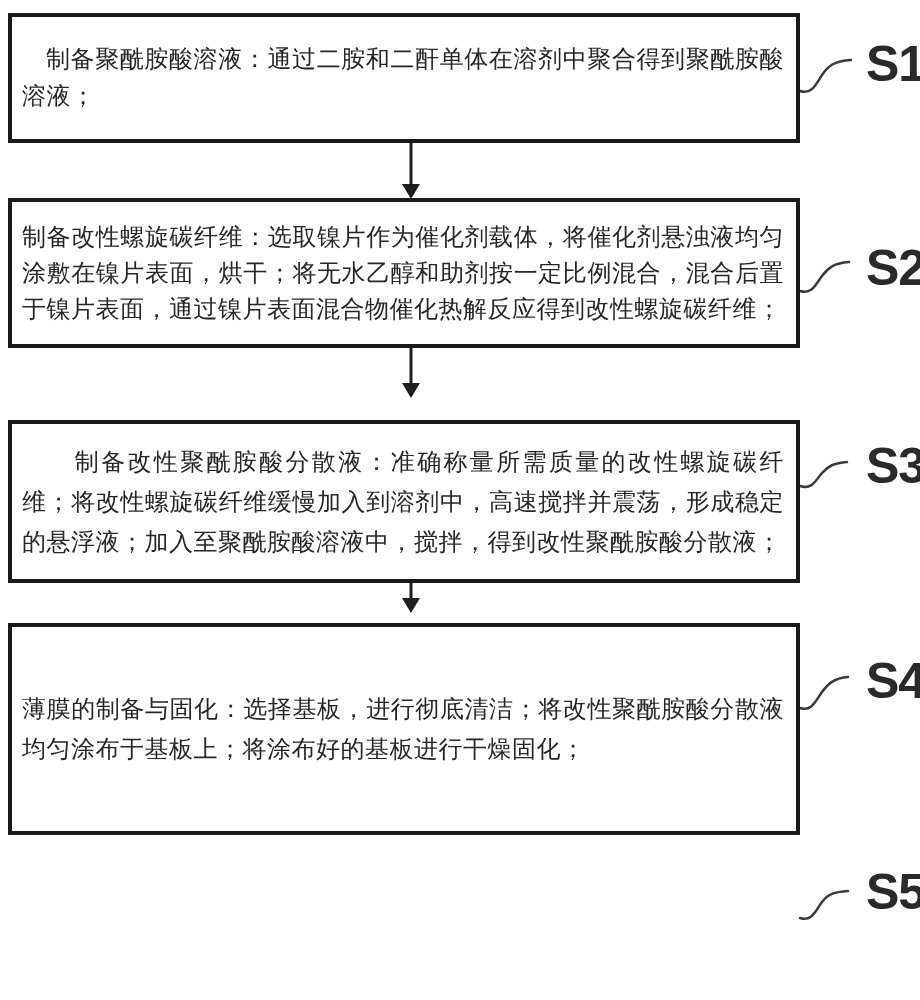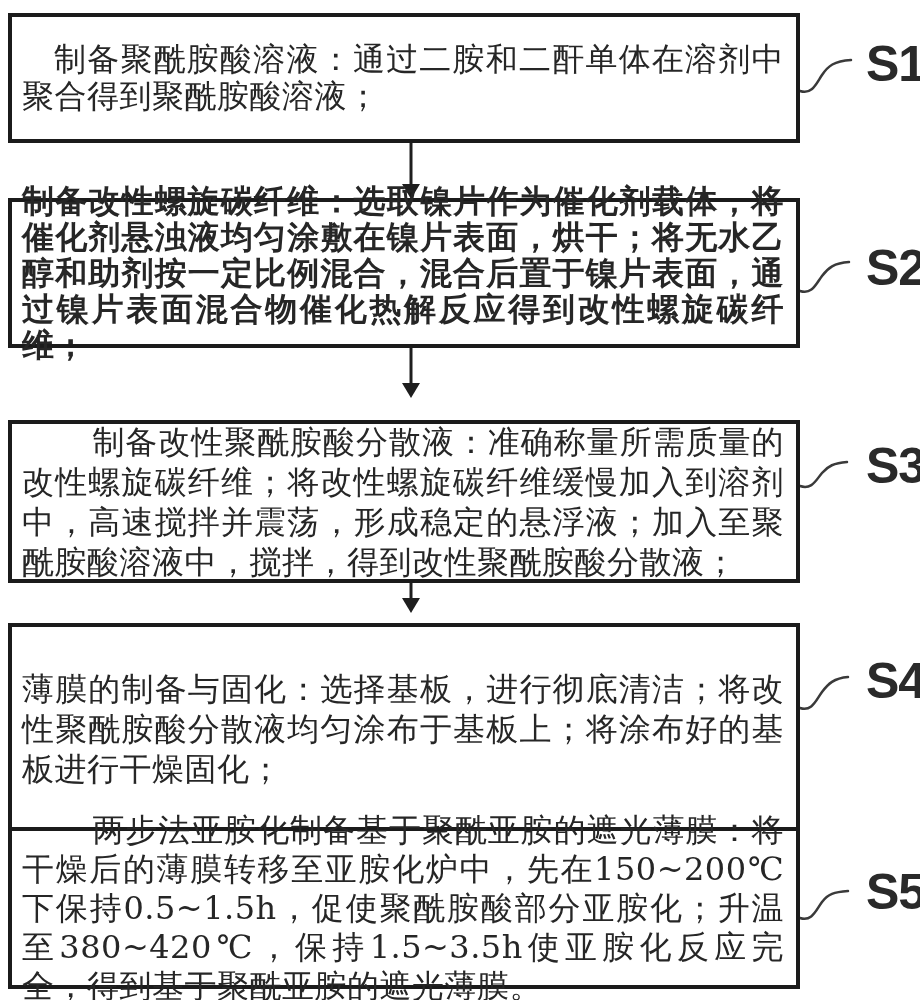--- a/index.html
+++ b/index.html
@@ -24,27 +24,27 @@
     box-sizing: border-box;
     border: 4px solid #1b1b1b;
     background: #ffffff;
     display: flex;
     align-items: center;
   }
   .box-text {
     width: 100%;
     padding: 0 12px 0 10px;
     color: #262626;
-    font-size: 32px;
+    font-size: 24px;
     letter-spacing: 0.5px;
     text-align: justify;
     text-justify: inter-character;
   }
   .box-s1 { top: 13px;  height: 130px; }
-  .box-s2 { top: 198px; height: 150px; font-weight: bold; }
+  .box-s2 { top: 198px; height: 150px; }
   .box-s3 { top: 420px; height: 163px; }
   .box-s4 { top: 613px; height: 212px; margin-top: 10px; }
   .box-s5 { top: 827px; height: 162px; }
 
   .box-s1 .box-text { line-height: 37px; text-indent: 1em; }
   .box-s2 .box-text { line-height: 36px; }
   .box-s3 .box-text { line-height: 40px; text-indent: 2.2em; }
   .box-s4 .box-text { line-height: 40px; }
   .box-s5 .box-text { line-height: 39px; text-indent: 2.2em; }
 
@@ -101,23 +101,20 @@
   </div>
   <div class="step-box box-s2">
     <div class="box-text">制备改性螺旋碳纤维：选取镍片作为催化剂载体，将催化剂悬浊液均匀涂敷在镍片表面，烘干；将无水乙醇和助剂按一定比例混合，混合后置于镍片表面，通过镍片表面混合物催化热解反应得到改性螺旋碳纤维；</div>
   </div>
   <div class="step-box box-s3">
     <div class="box-text">制备改性聚酰胺酸分散液：准确称量所需质量的改性螺旋碳纤维；将改性螺旋碳纤维缓慢加入到溶剂中，高速搅拌并震荡，形成稳定的悬浮液；加入至聚酰胺酸溶液中，搅拌，得到改性聚酰胺酸分散液；</div>
   </div>
   <div class="step-box box-s4">
     <div class="box-text">薄膜的制备与固化：选择基板，进行彻底清洁；将改性聚酰胺酸分散液均匀涂布于基板上；将涂布好的基板进行干燥固化；</div>
   </div>
-  <div class="step-box box-s5">
-    <div class="box-text">两步法亚胺化制备基于聚酰亚胺的遮光薄膜：将干燥后的薄膜转移至亚胺化炉中，先在150~200℃下保持0.5~1.5h，促使聚酰胺酸部分亚胺化；升温至380~420℃，保持1.5~3.5h使亚胺化反应完全，得到基于聚酰亚胺的遮光薄膜。</div>
-  </div>
 
   <div class="step-label label-s1">S1</div>
   <div class="step-label label-s2">S2</div>
   <div class="step-label label-s3">S3</div>
   <div class="step-label label-s4">S4</div>
   <div class="step-label label-s5">S5</div>
 
 </div>
 
 </body></html>

